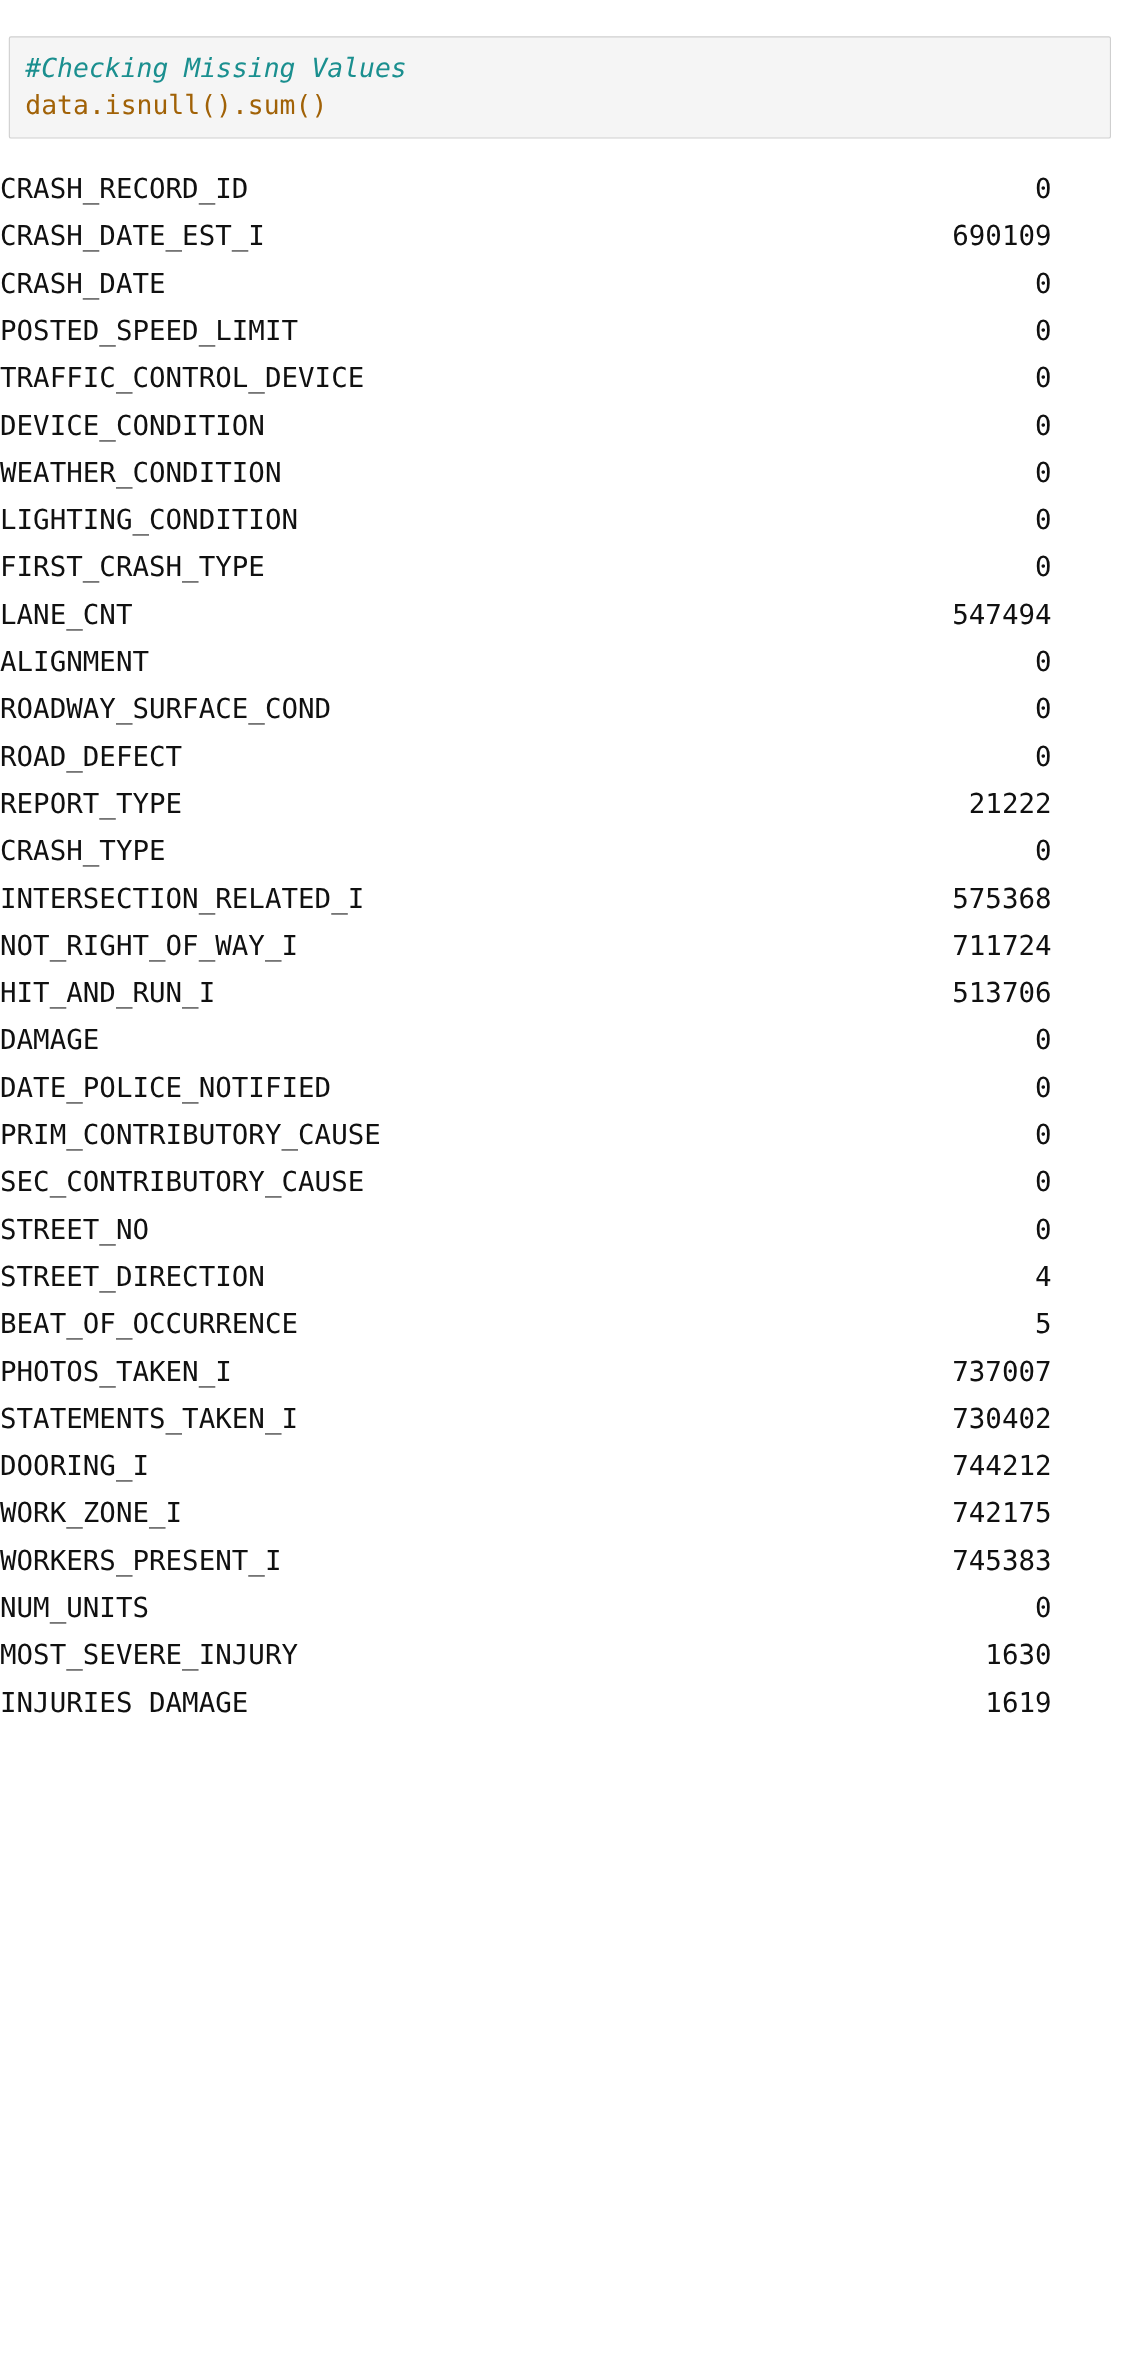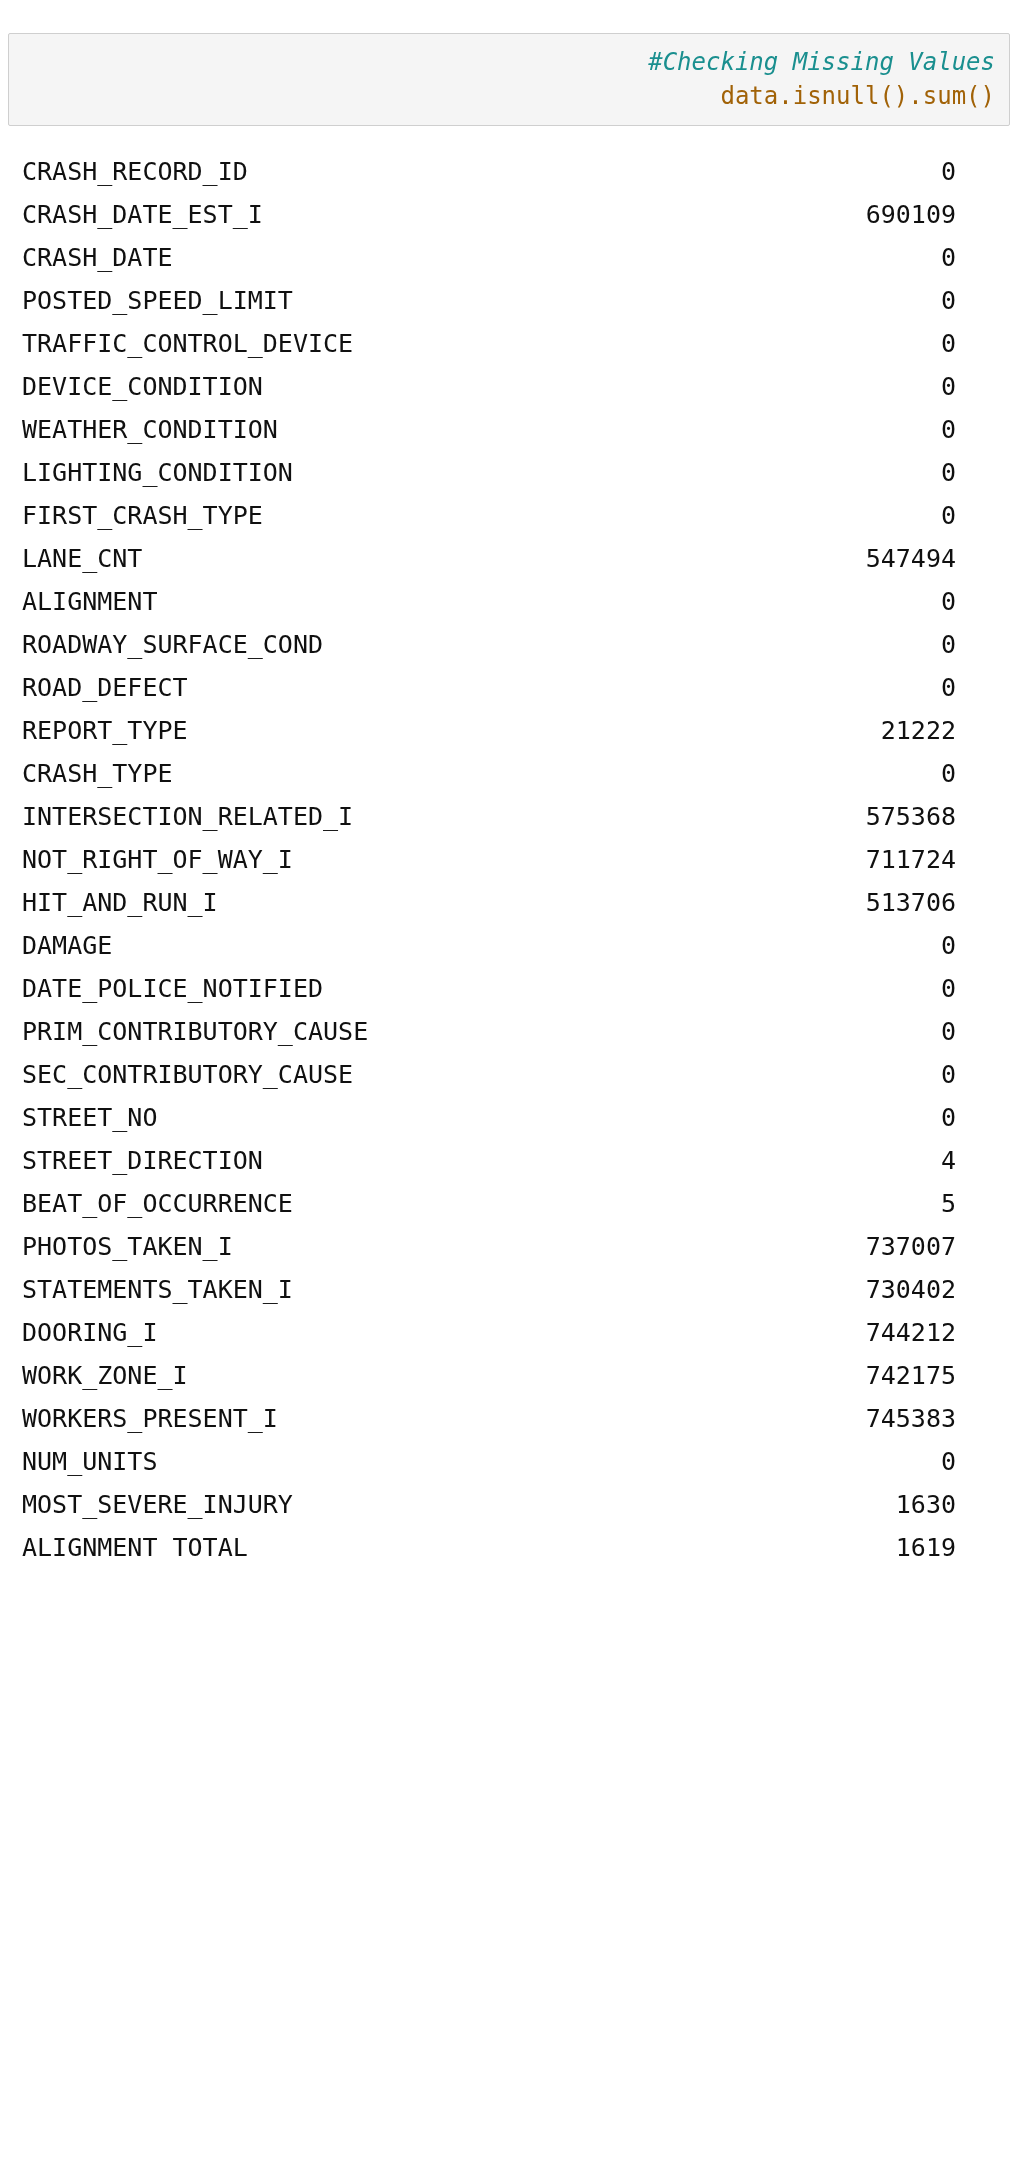--- a/index.html
+++ b/index.html
@@ -27,21 +27,20 @@
   .cell-input {
     position: absolute;
     left: 8px;
     top: 33px;
     width: 1002px;
     box-sizing: border-box;
     background: #f5f5f5;
     border: 1px solid #cfcfcf;
     border-radius: 2px;
     padding: 11px 14px 12px 14px;
-    text-align: right;
   }
   .code-line {
     font-family: "DejaVu Sans Mono", "Liberation Mono", monospace;
     font-size: 24px;
     line-height: 34px;
     white-space: pre;
     color: #a16207;
     letter-spacing: 0px;
   }
   .code-comment {
@@ -72,21 +71,20 @@
     font-size: 25px;
     line-height: 43px;
     color: #101010;
     white-space: pre;
     padding: 0;
     vertical-align: top;
     font-variant-numeric: slashed-zero;
   }
   .out-label {
     text-align: left;
-    padding-left: 22px;
     width: 620px;
   }
   .out-value {
     text-align: right;
     padding-right: 68px;
   }
 </style>
 </head>
 <body>
 
@@ -222,20 +220,20 @@
           </tr>
           <tr class="out-row">
             <td class="out-label">NUM_UNITS</td>
             <td class="out-value">0</td>
           </tr>
           <tr class="out-row">
             <td class="out-label">MOST_SEVERE_INJURY</td>
             <td class="out-value">1630</td>
           </tr>
           <tr class="out-row">
-            <td class="out-label">ALIGNMENT TOTAL</td>
+            <td class="out-label">INJURIES DAMAGE</td>
             <td class="out-value">1619</td>
           </tr>
         </tbody>
     </table>
   </div>
 
 </div>
 
 </body></html>

